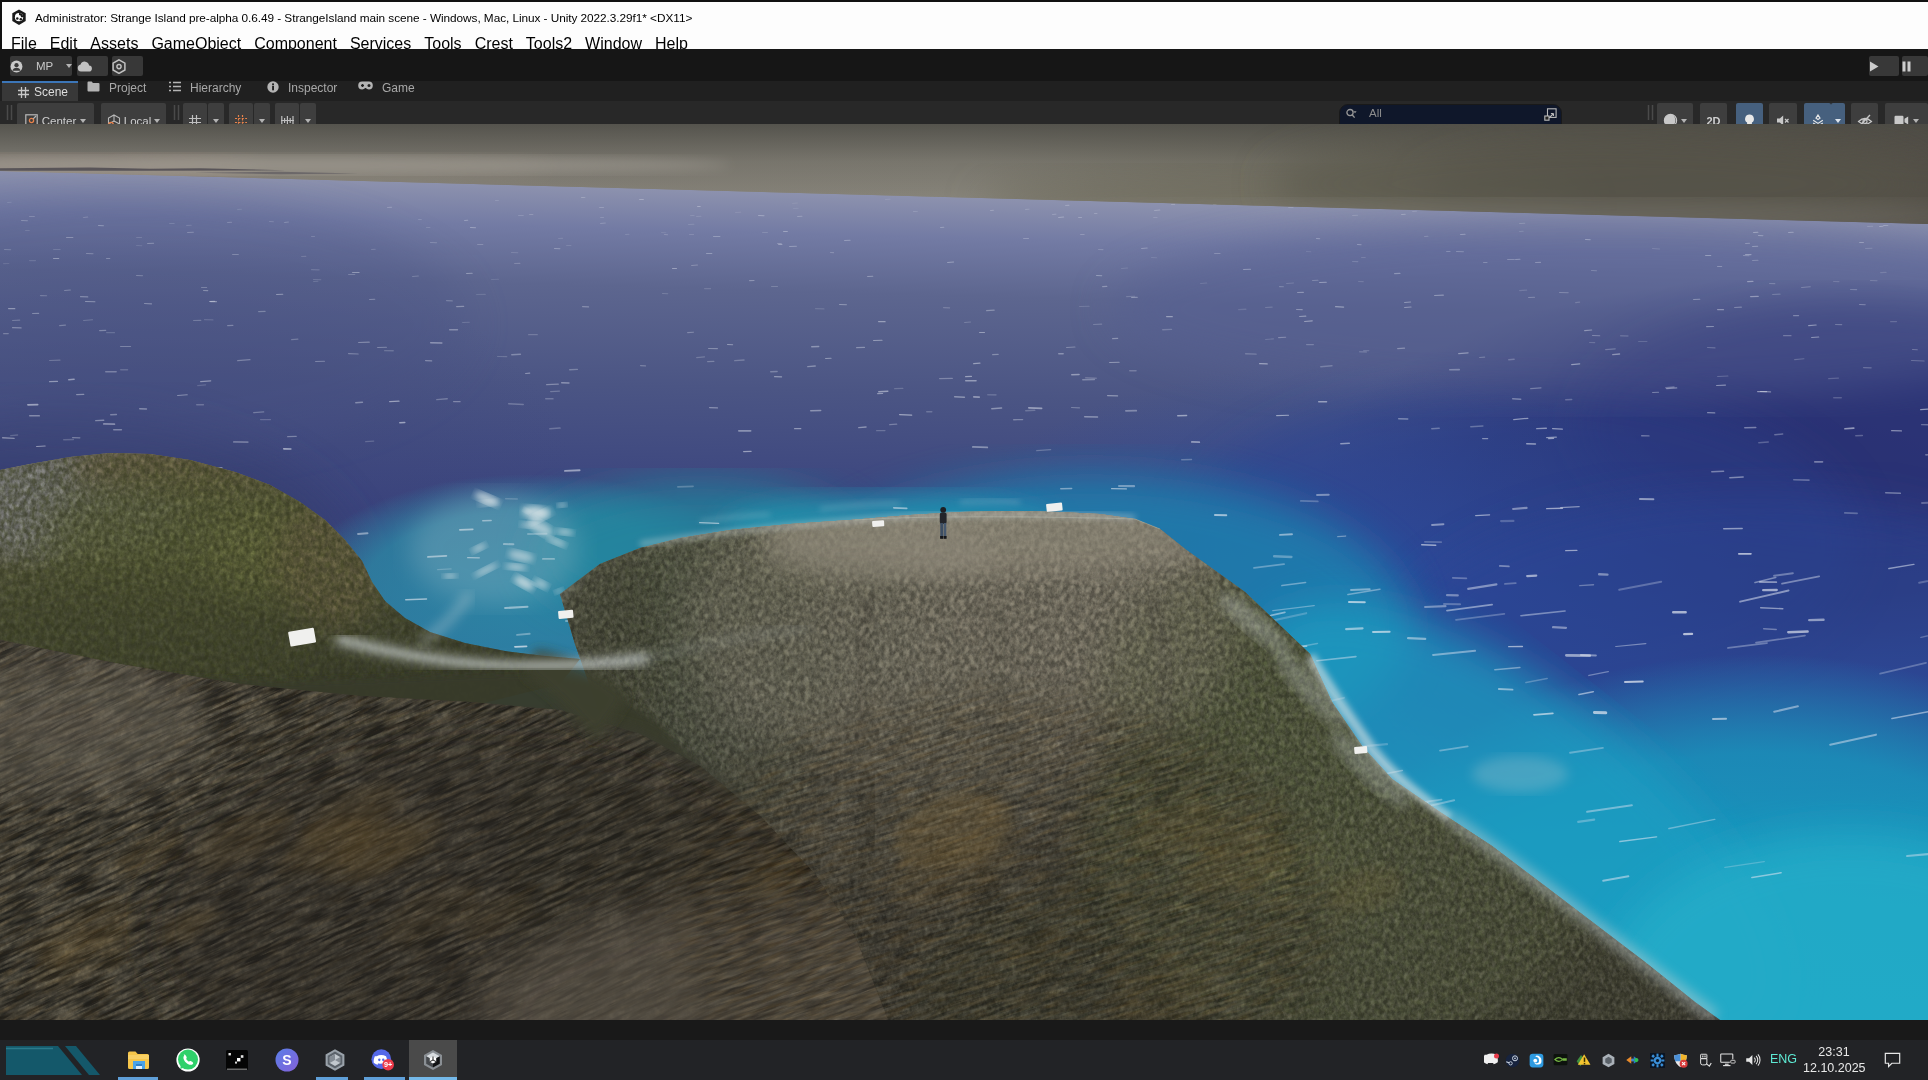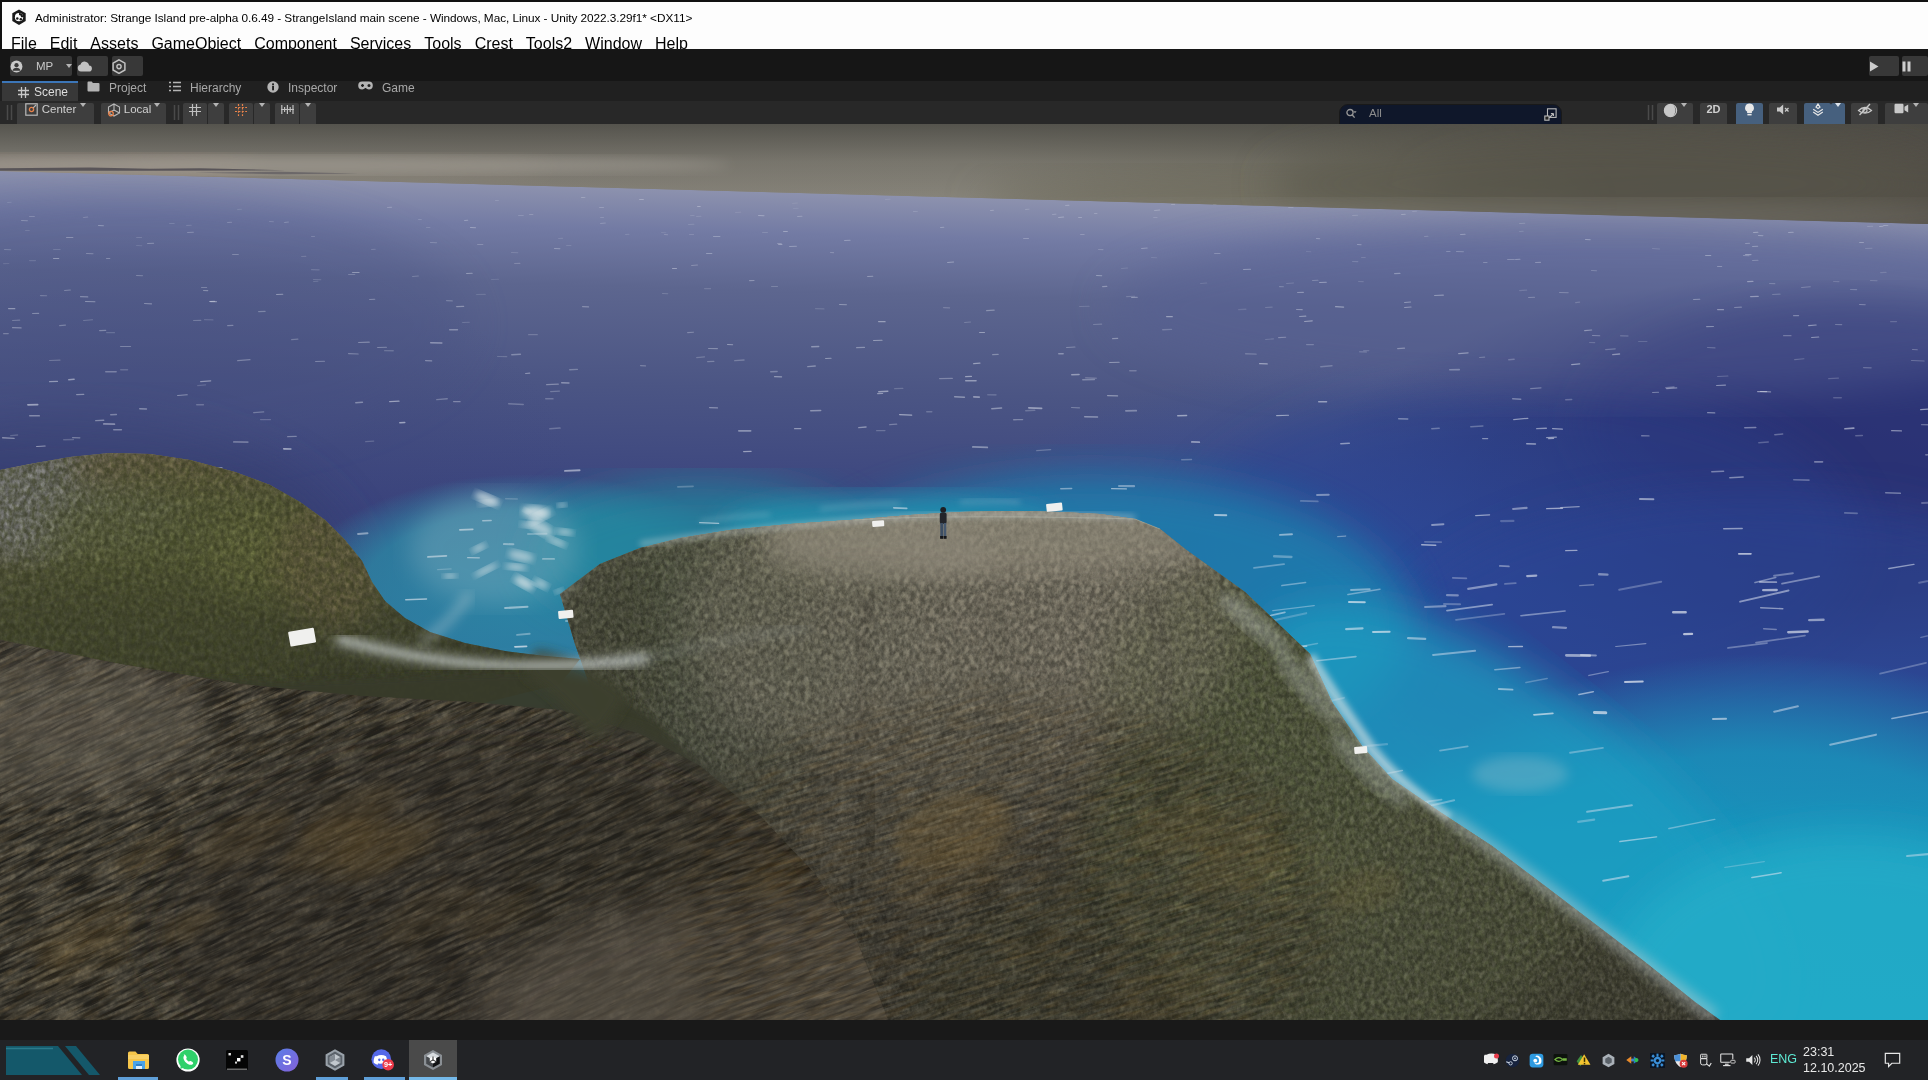--- a/index.html
+++ b/index.html
@@ -6,21 +6,21 @@
 #top{position:absolute;left:0;top:0;width:1928px;height:49px;background:#fdfdfd;border-top:2px solid #111;border-left:2px solid #111}
 #title{position:absolute;left:33px;top:9px;font-size:11.8px;letter-spacing:-0.05px;color:#000;white-space:nowrap}
 #menu{position:absolute;left:9px;top:33px;font-size:16px;color:#000;white-space:nowrap}
 #menu span{margin-right:13px}
 #toolbar{position:absolute;left:0;top:49px;width:1928px;height:32px;background:#161616}
 .tbtn{position:absolute;top:7px;height:20px;background:#383838;border-radius:2px;color:#c8c8c8;font-size:11.5px;display:flex;align-items:center;justify-content:space-between}
 #tabrow{position:absolute;left:0;top:81px;width:1928px;height:20px;background:#202020}
 #tab-scene{position:absolute;left:2px;top:0;width:76px;height:20px;background:#383838;border-top:2.5px solid #3c76b8;color:#dedede;font-size:12px;display:flex;align-items:center;padding-left:16px;gap:5px}
 .tab{position:absolute;top:0;height:20px;color:#a8a8a8;font-size:12px;display:flex;align-items:flex-start;gap:9px}
 #scenebar{position:absolute;left:0;top:101px;width:1928px;height:23px;background:#282828}
-.sbtn{position:absolute;top:2px;height:35px;background:#3e3e3e;border-radius:2px;color:#cfcfcf;font-size:11.5px;display:flex;justify-content:center}
+.sbtn{position:absolute;top:2px;height:35px;background:#3e3e3e;border-radius:2px;color:#cfcfcf;font-size:11.5px;display:flex;align-items:center;justify-content:center}
 .caret{width:0;height:0;border-left:3.5px solid transparent;border-right:3.5px solid transparent;border-top:4.5px solid #b4b4b4;display:inline-block}
 #winbottom{position:absolute;left:0;top:1020px;width:1928px;height:20px;background:#191919}
 #taskbar{position:absolute;left:0;top:1040px;width:1928px;height:40px;background:#222326}
 .tico{position:absolute;top:8px;width:24px;height:24px}
 .tray{position:absolute;top:13px}
 </style></head><body>
 <div id="top">
  <svg class="abs" style="left:9px;top:7px" width="16" height="17" viewBox="0 0 16 17">
   <path d="M8 0.5 L14.7 4.3 L14.7 12.1 L8 16 L1.3 12.1 L1.3 4.3 Z" fill="#1a1a1a"></path>
   <circle cx="8" cy="8.2" r="4.1" fill="#fff"></circle>
@@ -1271,16 +1271,16 @@
  <rect x="8" y="17" width="6" height="1.8" fill="#e4e4e4"></rect>
  <rect x="5" y="19.2" width="12" height="1.8" fill="#e4e4e4"></rect>
  <rect x="16" y="10" width="9" height="7" fill="#1b1b1d"></rect>
  <rect x="17.5" y="11.5" width="7" height="4.5" rx="0.8" fill="none" stroke="#e4e4e4" stroke-width="1.4"></rect>
 </svg>
     <svg class="tray" style="left:1745px" width="16" height="14" viewBox="0 0 26 22">
  <path d="M2 8 h4.6 L12 3 V19 L6.6 14 H2 Z" fill="#e4e4e4"></path>
  <path d="M15 7 a5.5 5.5 0 0 1 0 8 M18 4.4 a9.5 9.5 0 0 1 0 13.2 M21 2 a13.5 13.5 0 0 1 0 18" fill="none" stroke="#e4e4e4" stroke-width="1.7"></path>
 </svg>
     <div class="abs" style="left:1770px;top:12px;width:26px;font-size:12.5px;color:#5eead4">ENG</div>
-    <div class="abs" style="left:1803px;top:4px;width:62px;font-size:12.5px;color:#e8e8e8;line-height:16px">23:31<br>12.10.2025</div>
+    <div class="abs" style="left:1803px;top:4px;width:62px;text-align:center;font-size:12.5px;color:#e8e8e8;line-height:16px">23:31<br>12.10.2025</div>
     <svg class="abs" style="left:1884px;top:12px" width="17" height="16" viewBox="0 0 26 24">
  <path d="M2 2 h22 v15 h-12 l-5 5 v-5 h-5 Z" fill="none" stroke="#e8e8e8" stroke-width="1.8"></path>
 </svg>
   </div>
 </body></html>

